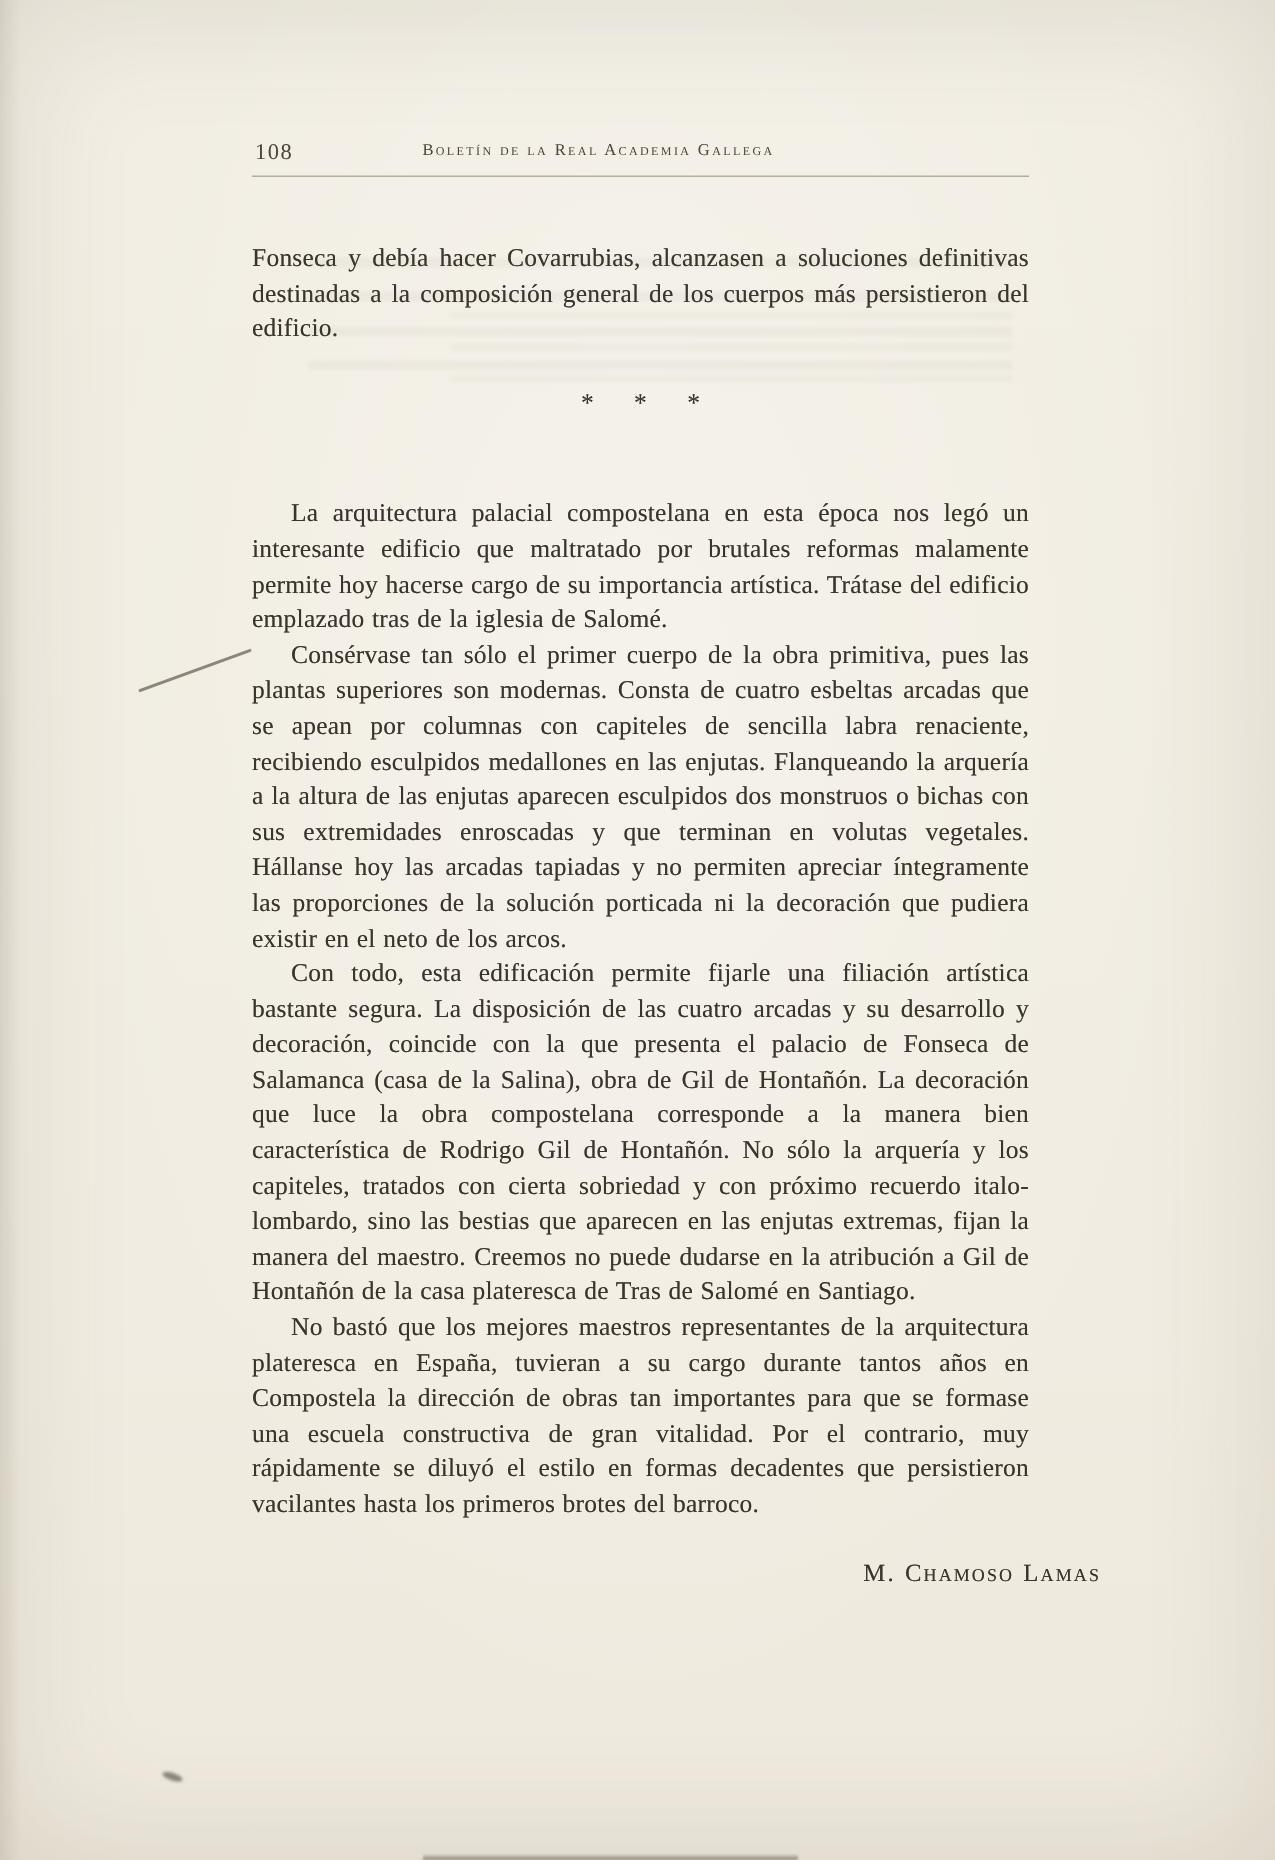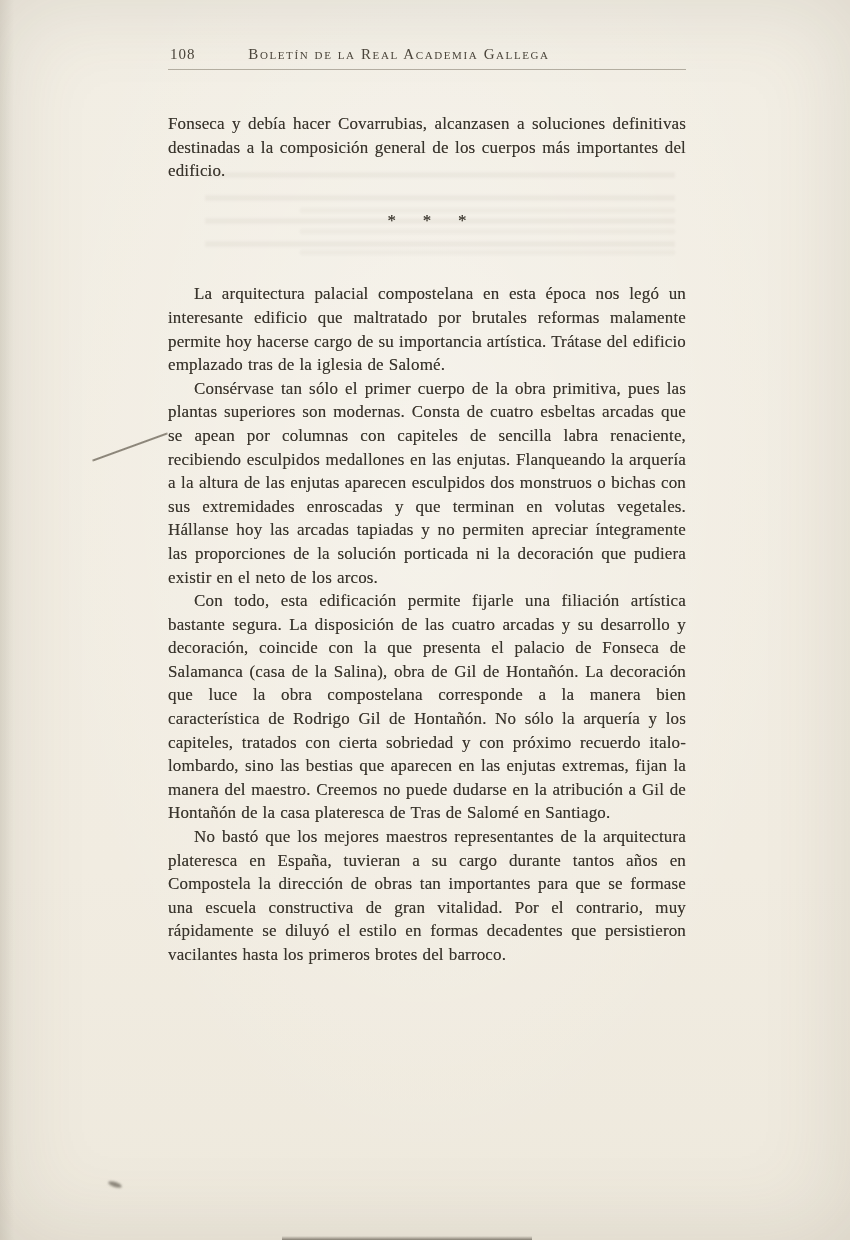--- a/index.html
+++ b/index.html
@@ -37,21 +37,22 @@
   .page-num{
     position:absolute; left:2px; top:0;
     font-size:15px; letter-spacing:1px;
   }
   .journal-title{
     display:block;
     text-align:center;
     transform:translateX(-28px);
     font-variant:small-caps;
     letter-spacing:1.6px;
-    font-size:15px;
+    font-size:11px;
+    margin-top:48px;
   }
   .header-rule{
     margin-top:3px;
     border-top:1px solid rgba(85,75,58,0.40);
     height:0;
   }
   
   .body-text{
     margin-top:42px;
     font-size:17px;
@@ -141,32 +142,33 @@
 
   <div class="content">
 
     <div class="header">
       <span class="page-num">108</span>
       <span class="journal-title">Boletín de la Real Academia Gallega</span>
     </div>
     <div class="header-rule"></div>
 
     <div class="body-text">
-      <p class="para no-indent">Fonseca y debía hacer Covarrubias, alcanzasen a soluciones definitivas destinadas a la composición general de los cuerpos más importantes del edificio.</p>
+      <p class="para no-indent">Fonseca y debía hacer Covarrubias, alcanzasen a soluciones definitivas destinadas a la composición general de los cuerpos más persistieron del edificio.</p>
 
       <div class="separator">* * *</div>
 
       <p class="para">La arquitectura palacial compostelana en esta época nos legó un interesante edificio que maltratado por brutales reformas malamente permite hoy hacerse cargo de su importancia artística. Trátase del edificio emplazado tras de la iglesia de Salomé.</p>
 
       <p class="para">Consérvase tan sólo el primer cuerpo de la obra primitiva, pues las plantas superiores son modernas. Consta de cuatro esbeltas arcadas que se apean por columnas con capiteles de sencilla labra renaciente, recibiendo esculpidos medallones en las enjutas. Flanqueando la arquería a la altura de las enjutas aparecen esculpidos dos monstruos o bichas con sus extremidades enroscadas y que terminan en volutas vegetales. Hállanse hoy las arcadas tapiadas y no permiten apreciar íntegramente las proporciones de la solución porticada ni la decoración que pudiera existir en el neto de los arcos.</p>
 
       <p class="para">Con todo, esta edificación permite fijarle una filiación artística bastante segura. La disposición de las cuatro arcadas y su desarrollo y decoración, coincide con la que presenta el palacio de Fonseca de Salamanca (casa de la Salina), obra de Gil de Hontañón. La decoración que luce la obra compostelana corresponde a la manera bien característica de Rodrigo Gil de Hontañón. No sólo la arquería y los capiteles, tratados con cierta sobriedad y con próximo recuerdo italo-lombardo, sino las bestias que aparecen en las enjutas extremas, fijan la manera del maestro. Creemos no puede dudarse en la atribución a Gil de Hontañón de la casa plateresca de Tras de Salomé en Santiago.</p>
 
       <p class="para">No bastó que los mejores maestros representantes de la arquitectura plateresca en España, tuvieran a su cargo durante tantos años en Compostela la dirección de obras tan importantes para que se formase una escuela constructiva de gran vitalidad. Por el contrario, muy rápidamente se diluyó el estilo en formas decadentes que persistieron vacilantes hasta los primeros brotes del barroco.</p>
 
+      <p class="para signature">M. Chamoso Lamas</p>
     </div>
 
   </div>
 
   <div class="pen-stroke"></div>
   <div class="ghost ghost-1"></div>
   <div class="ghost ghost-2"></div>
   <div class="corner-smudge"></div>
   <div class="bottom-edge"></div>
 

